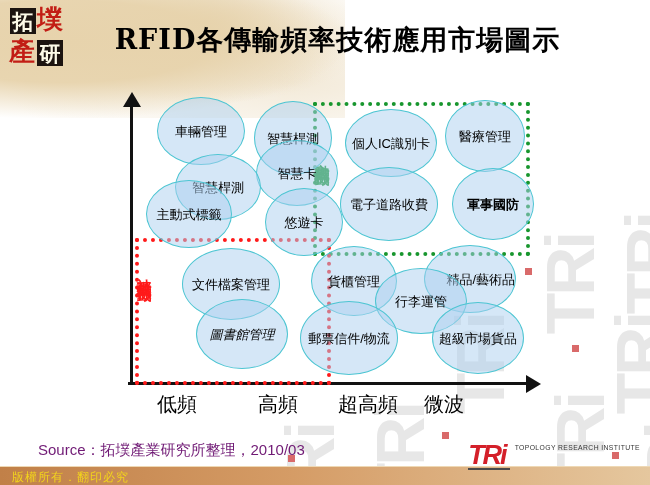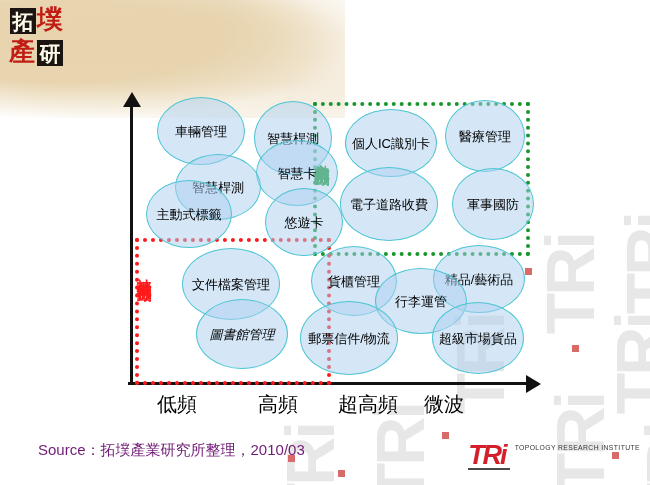--- a/index.html
+++ b/index.html
@@ -97,20 +97,21 @@
       <div class="wm-dot" style="left: 338px; top: 470px;"></div>
       <div class="wm-dot" style="left: 288px; top: 455px;"></div>
     </div>
 
   <div id="seal-logo">
     <span class="seal-cell seal-dark" style="left:2px;top:3px;">拓</span>
     <span class="seal-cell seal-red" style="left:29px;top:1px;">墣</span>
     <span class="seal-cell seal-red" style="left:1px;top:33px;">產</span>
     <span class="seal-cell seal-dark" style="left:29px;top:35px;">研</span>
   </div>
+  <h1 id="page-title">RFID各傳輸頻率技術應用市場圖示</h1>
 
   <div id="chart">
     <div id="y-axis-line"></div>
     <div id="y-axis-head"></div>
     <div id="x-axis-line"></div>
     <div id="x-axis-head"></div>
     <div id="regions-layer">
         <div class="region-rect" style="left: 313px; top: 102px; width: 209px; height: 146px; border-color: rgb(24, 150, 46);"></div>
         <div class="region-label" style="left: 315px; top: 151px; color: rgb(24, 150, 46);">主動式標籤</div>
         <div class="region-rect" style="left: 135px; top: 238px; width: 188px; height: 139px; border-color: rgb(255, 26, 26);"></div>
@@ -131,36 +132,36 @@
         </div>
         <div class="bubble" style="left: 256px; top: 140px; width: 80px; height: 64px;">
           <span>智慧卡</span>
         </div>
         <div class="bubble" style="left: 175px; top: 154px; width: 84px; height: 64px;">
           <span>智慧桿測</span>
         </div>
         <div class="bubble" style="left: 340px; top: 167px; width: 96px; height: 72px;">
           <span>電子道路收費</span>
         </div>
-        <div class="bubble" style="left: 452px; top: 168px; width: 80px; height: 70px;">
+        <div class="bubble" style="left: 452px; top: 168px; width: 80px; height: 70px; font-weight: bold;">
           <span>軍事國防</span>
         </div>
         <div class="bubble" style="left: 146px; top: 180px; width: 84px; height: 66px;">
           <span>主動式標籤</span>
         </div>
         <div class="bubble" style="left: 265px; top: 188px; width: 76px; height: 66px;">
           <span>悠遊卡</span>
         </div>
         <div class="bubble" style="left: 182px; top: 248px; width: 96px; height: 70px;">
           <span>文件檔案管理</span>
         </div>
         <div class="bubble" style="left: 311px; top: 246px; width: 84px; height: 68px;">
           <span>貨櫃管理</span>
         </div>
-        <div class="bubble" style="left: 433px; top: 245px; width: 90px; height: 66px;">
+        <div class="bubble" style="left: 424px; top: 245px; width: 90px; height: 66px; justify-content: flex-end;">
           <span>精品/藝術品</span>
         </div>
         <div class="bubble" style="left: 375px; top: 268px; width: 90px; height: 64px;">
           <span>行李運管</span>
         </div>
         <div class="bubble" style="left: 196px; top: 299px; width: 90px; height: 68px; font-style: italic;">
           <span>圖書館管理</span>
         </div>
         <div class="bubble" style="left: 300px; top: 301px; width: 96px; height: 72px;">
           <span>郵票信件/物流</span>
@@ -179,14 +180,17 @@
 
   <p id="source-line">Source：拓墣產業研究所整理，2010/03</p>
 
   <div id="tri-logo">
     <span id="tri-letters">TRi</span>
     <span id="tri-names">
       <span id="tri-en">TOPOLOGY RESEARCH INSTITUTE</span>
     </span>
   </div>
 
+  <div id="copyright-strip">
+    <span id="copyright-text">版權所有．翻印必究</span>
+  </div>
 
 </div>
 
 </body></html>

